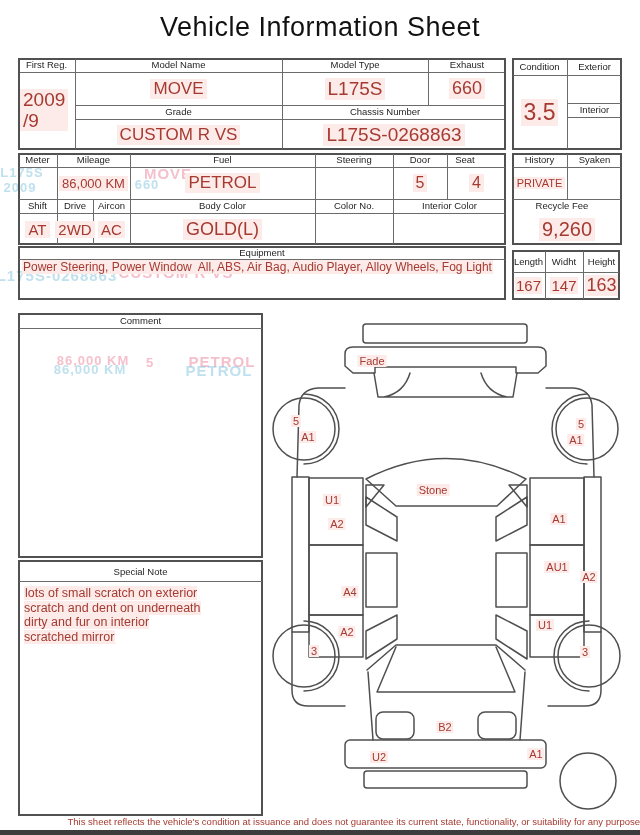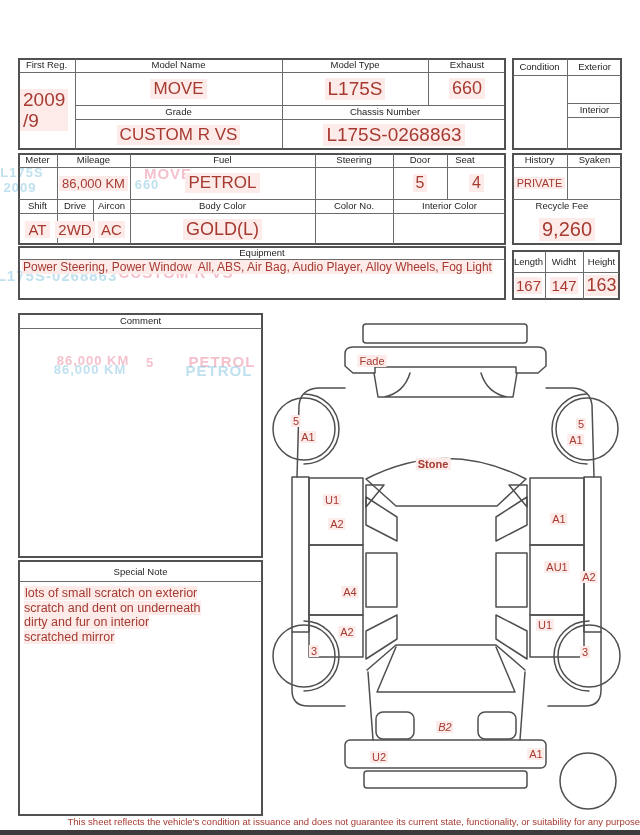--- a/index.html
+++ b/index.html
@@ -22,20 +22,21 @@
   .ghost{position:absolute;transform:translate(-50%,-50%);font-weight:600;letter-spacing:1px;white-space:nowrap;}
   .g-pink{color:rgba(235,140,162,.55);}
   .g-cyan{color:rgba(138,198,224,.55);}
   svg{overflow:visible;}
 </style>
 </head>
 <body>
 
 <div class="page">
 
+  <div class="title">Vehicle Information Sheet</div>
 
   <div>
       <span class="ghost g-cyan" style="left: 22px; top: 172px; font-size: 13px;">L175S</span>
       <span class="ghost g-cyan" style="left: 20px; top: 187px; font-size: 13px;">2009</span>
       <span class="ghost g-pink" style="left: 168px; top: 173px; font-size: 15px;">MOVE</span>
       <span class="ghost g-cyan" style="left: 147px; top: 184px; font-size: 13px;">660</span>
       <span class="ghost g-pink" style="left: 176px; top: 272px; font-size: 15px;">CUSTOM R VS</span>
       <span class="ghost g-cyan" style="left: 57px; top: 275px; font-size: 15px;">L175S-0268863</span>
       <span class="ghost g-pink" style="left: 93px; top: 360px; font-size: 13px;">86,000 KM</span>
       <span class="ghost g-cyan" style="left: 90px; top: 369px; font-size: 13px;">86,000 KM</span>
@@ -78,20 +79,23 @@
     </div>
 
   <div class="box" style="left:512px;top:58px;width:110px;height:92px"></div>
   <div class="vline" style="left:567px;top:59px;height:90px"></div>
   <div class="hline" style="left:513px;top:75px;width:108px"></div>
   <div class="hline" style="left:567px;top:103px;width:54px"></div>
   <div class="hline" style="left:567px;top:117px;width:54px"></div>
   <div class="hdr" style="left:512px;top:58px;width:55px;line-height:17px">Condition</div>
   <div class="hdr" style="left:567px;top:58px;width:55px;line-height:17px">Exterior</div>
   <div class="hdr" style="left:567px;top:103px;width:55px">Interior</div>
+  <div class="val" style="left:512px;top:75px;width:55px;height:75px;font-size:23px">
+      <span class="hl">3.5</span>
+    </div>
 
   <div class="box" style="left:18px;top:153px;width:488px;height:92px"></div>
   <div class="hline" style="left:19px;top:167px;width:486px"></div>
   <div class="hline" style="left:19px;top:199px;width:486px"></div>
   <div class="hline" style="left:19px;top:213px;width:486px"></div>
   <div class="vline" style="left:57px;top:154px;height:90px"></div>
   <div class="vline" style="left:130px;top:154px;height:90px"></div>
   <div class="vline" style="left:315px;top:154px;height:90px"></div>
   <div class="vline" style="left:393px;top:154px;height:90px"></div>
   <div class="vline" style="left:447px;top:154px;height:45px"></div>
@@ -224,32 +228,32 @@
         <rect x="364" y="771" width="163" height="17" rx="3"></rect>
         <circle cx="588" cy="781" r="28"></circle>
       </g>
     </svg>
     <div id="damage-layer">
         <span class="dmg" style="left: 372px; top: 361px;">Fade</span>
         <span class="dmg" style="left: 296px; top: 421px;">5</span>
         <span class="dmg" style="left: 308px; top: 437px;">A1</span>
         <span class="dmg" style="left: 581px; top: 424px;">5</span>
         <span class="dmg" style="left: 576px; top: 440px;">A1</span>
-        <span class="dmg" style="left: 433px; top: 464px; font-weight: bold;">Stone</span>
+        <span class="dmg" style="left: 433px; top: 490px;">Stone</span>
         <span class="dmg" style="left: 332px; top: 500px;">U1</span>
         <span class="dmg" style="left: 337px; top: 524px;">A2</span>
         <span class="dmg" style="left: 350px; top: 592px;">A4</span>
         <span class="dmg" style="left: 347px; top: 632px;">A2</span>
         <span class="dmg" style="left: 559px; top: 519px;">A1</span>
         <span class="dmg" style="left: 557px; top: 567px;">AU1</span>
         <span class="dmg" style="left: 589px; top: 577px;">A2</span>
         <span class="dmg" style="left: 545px; top: 625px;">U1</span>
         <span class="dmg" style="left: 314px; top: 651px;">3</span>
         <span class="dmg" style="left: 585px; top: 652px;">3</span>
-        <span class="dmg" style="left: 445px; top: 727px; font-style: italic;">B2</span>
+        <span class="dmg" style="left: 445px; top: 727px;">B2</span>
         <span class="dmg" style="left: 379px; top: 757px;">U2</span>
         <span class="dmg" style="left: 536px; top: 754px;">A1</span>
       </div>
   </div>
 
   <div class="footer">This sheet reflects the vehicle's condition at issuance and does not guarantee its current state, functionality, or suitability for any purpose</div>
   <div class="bottom-bar"></div>
 
 </div>
 

